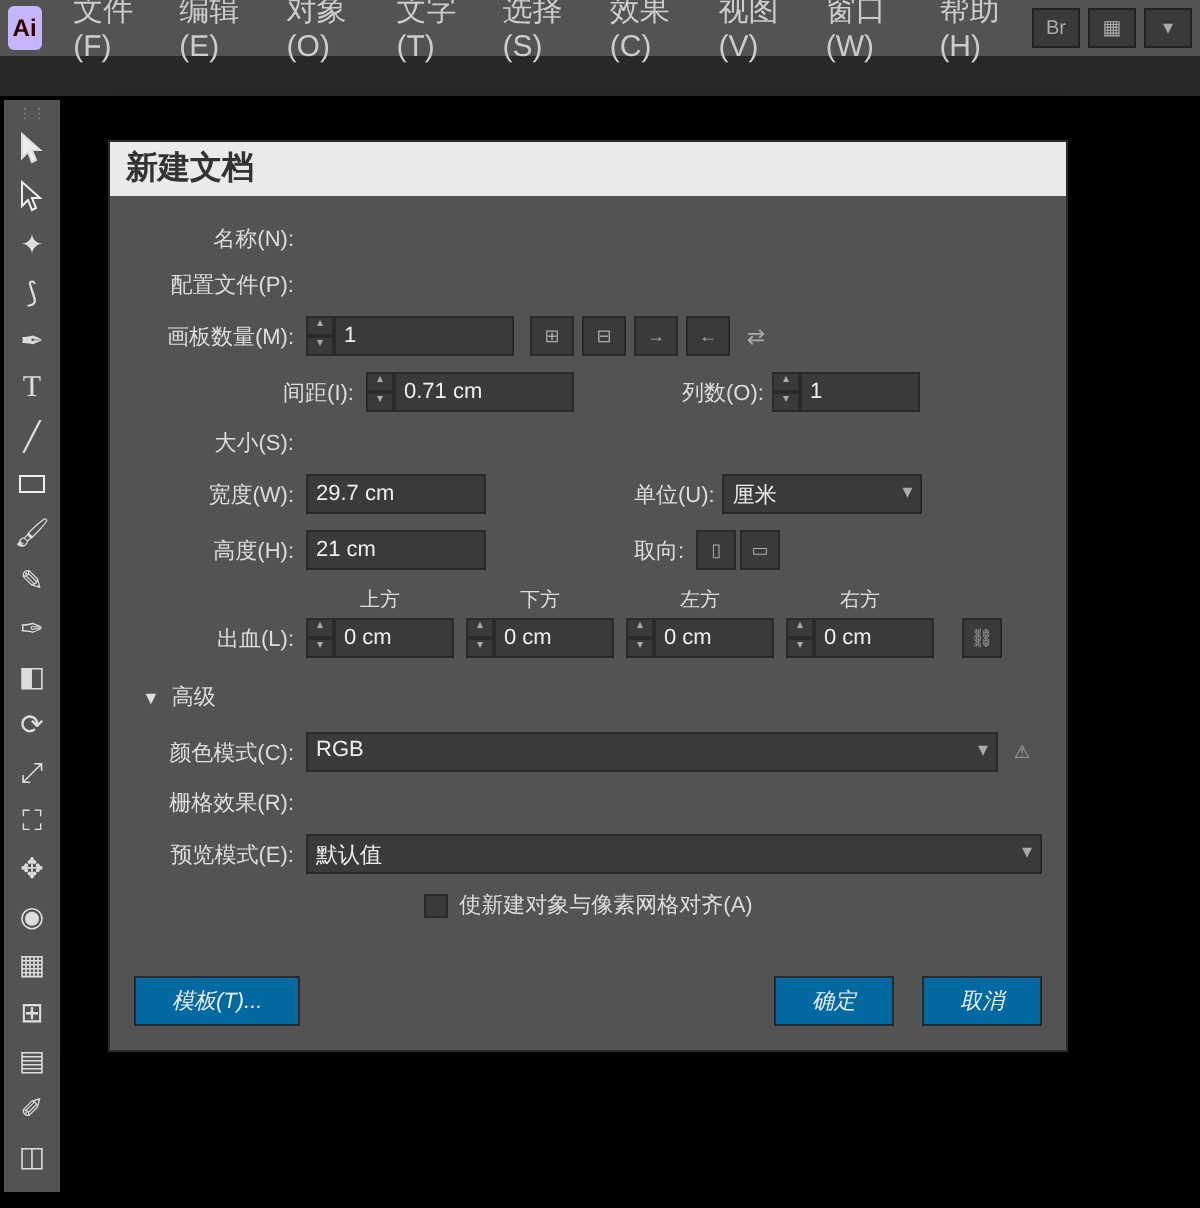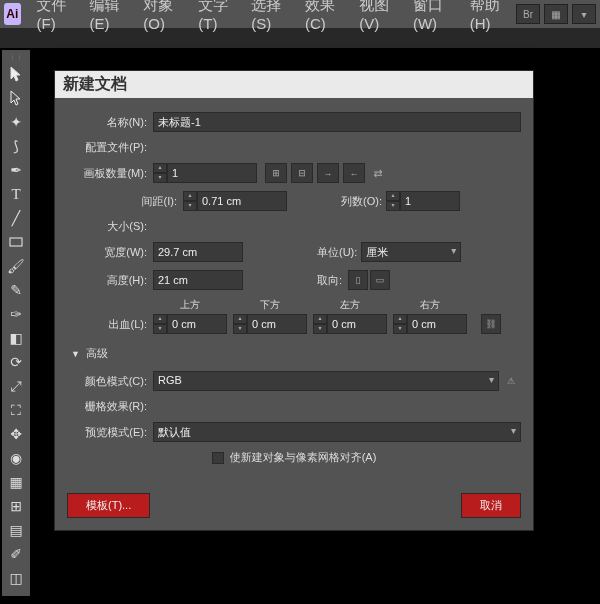--- a/index.html
+++ b/index.html
@@ -47,21 +47,21 @@
 .bleed-input { display: flex; }
 
 .section-toggle { display: flex; align-items: center; color: #ddd; font-size: 11px; margin: 12px 0 10px 4px; cursor: pointer; }
 .section-toggle .tri { margin-right: 6px; font-size: 9px; }
 
 .checkbox-row { display: flex; align-items: center; justify-content: center; margin: 6px 0 2px 0; }
 .checkbox { width: 12px; height: 12px; background: #3a3a3a; border: 1px solid #2a2a2a; margin-right: 6px; }
 .check-label { color: #ddd; font-size: 11px; }
 
 .btn-row { display: flex; margin-top: 18px; padding-top: 10px; }
-.btn { background: #b91c1c; border: 1px solid #2a2a2a; color: #eee; font-size: 11px; padding: 4px 18px; cursor: pointer; }
+.btn { background: #0369a1; border: 1px solid #2a2a2a; color: #eee; font-size: 11px; padding: 4px 18px; cursor: pointer; font-style: italic; }
 .btn-row .spacer { flex: 1; }
 .btn + .btn { margin-left: 14px; }
 </style>
 </head>
 <body>
 
 <div class="menubar">
   <div class="app-icon">Ai</div>
   <div class="menu-item">文件(F)</div>
   <div class="menu-item">编辑(E)</div>
@@ -118,21 +118,20 @@
   <div class="tool">✐</div>
   <div class="tool">◫</div>
 </div>
 
 <div class="dialog">
   <div class="dialog-title">新建文档</div>
   <div class="dialog-body">
 
     <div class="row">
       <div class="label">名称(N):</div>
-      <input class="input wide" value="未标题-1" style="">
     </div>
 
     <div class="row">
       <div class="label">配置文件(P):</div>
     </div>
 
     <div class="row">
       <div class="label">画板数量(M):</div>
       <div class="spinbtn">
           <div>▴</div>
@@ -248,17 +247,18 @@
     </div>
 
     <div class="checkbox-row">
       <div class="checkbox"></div>
       <div class="check-label">使新建对象与像素网格对齐(A)</div>
     </div>
 
     <div class="btn-row">
       <div class="btn">模板(T)...</div>
       <div class="spacer"></div>
+      <div class="btn">确定</div>
       <div class="btn">取消</div>
     </div>
 
   </div>
 </div>
 
 </body></html>

